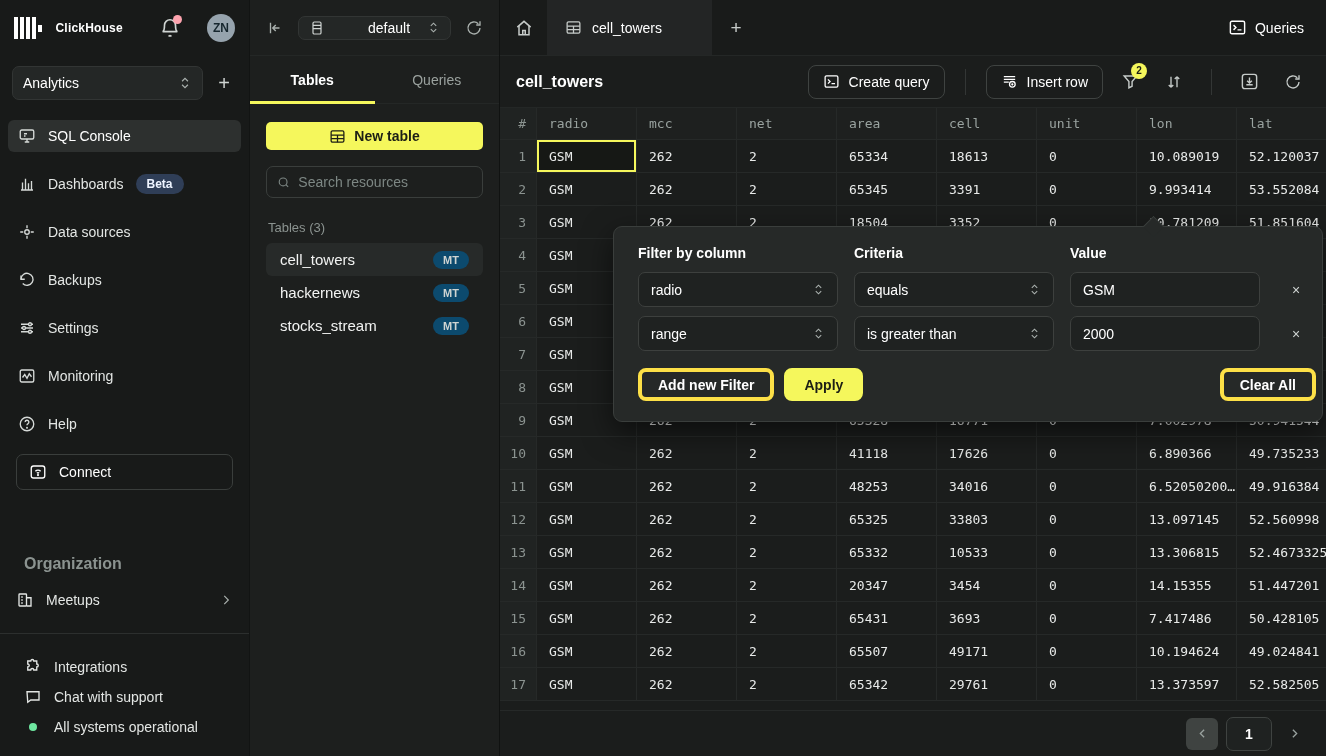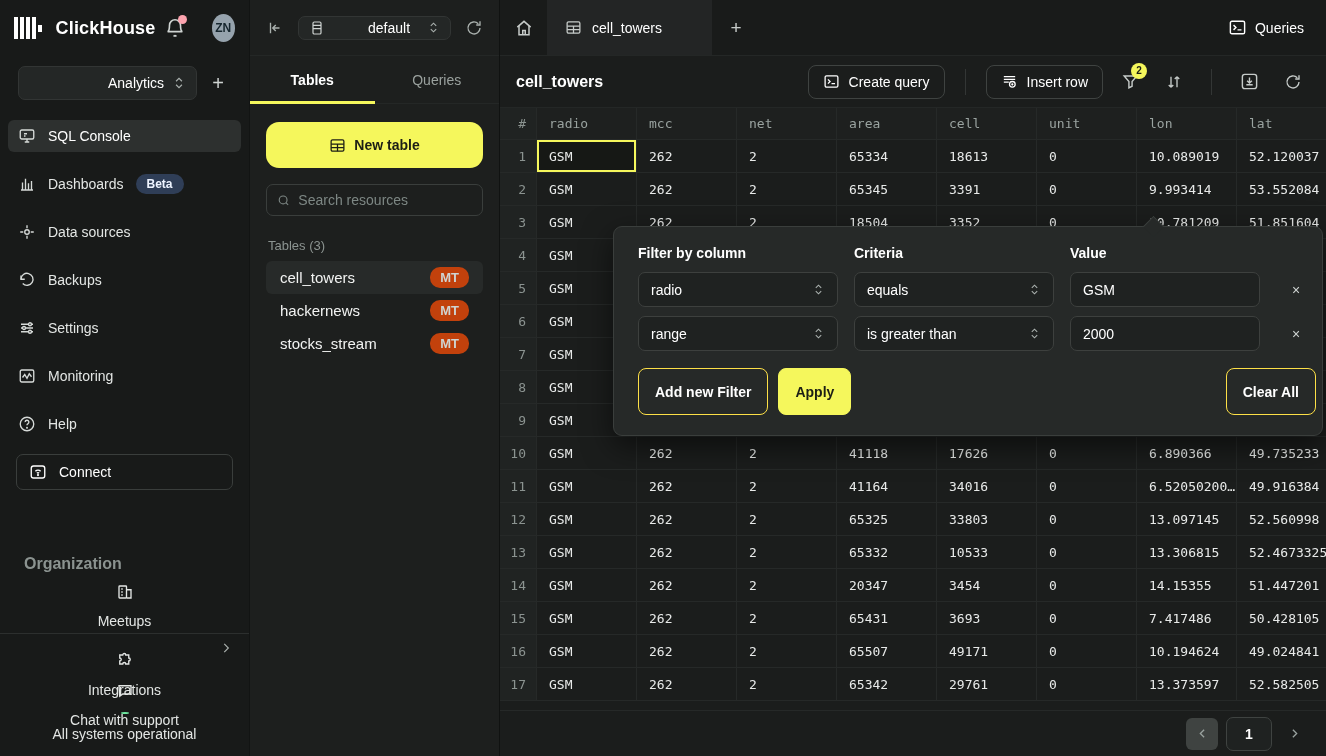--- a/index.html
+++ b/index.html
@@ -18,61 +18,61 @@
   *{box-sizing:border-box;margin:0;padding:0;font-family:"Liberation Sans",sans-serif;}
   html,body{background:#000;}
   .app{width:1326px;height:756px;display:flex;overflow:hidden;background:var(--main-bg);color:var(--txt);font-size:14px;}
 
   
   .sidebar{width:250px;min-width:250px;background:var(--sb-bg);display:flex;flex-direction:column;border-right:1px solid #121413;}
   .sb-head{height:56px;display:flex;align-items:center;padding:0 14px;gap:8px;}
   .logo{display:flex;align-items:center;gap:2.5px;margin-right:6px;}
   .logo i{display:block;width:3.5px;height:22px;background:#fff;}
   .logo i.dot{height:7px;align-self:center;}
-  .brand{font-weight:700;font-size:18px;color:#fff;letter-spacing:.2px;flex:1;}
+  .brand{font-weight:700;font-size:12px;color:#fff;letter-spacing:.2px;flex:1;}
   .bell{position:relative;width:22px;height:22px;color:#cfd4d2;}
   .bell .ndot{position:absolute;top:-2px;right:-1px;width:9px;height:9px;border-radius:50%;background:#fda4af;}
   .avatar{width:28px;height:28px;border-radius:50%;background:#96a3ad;color:#16262e;font-weight:700;font-size:12px;display:flex;align-items:center;justify-content:center;margin-left:18px;}
-  .ws-row{display:flex;align-items:center;gap:8px;padding:10px 18px 6px;text-align:right;}
+  .ws-row{display:flex;align-items:center;gap:8px;padding:10px 12px 6px;}
   .ws-select{flex:1;height:34px;background:#242726;border:1px solid #323534;border-radius:7px;display:flex;align-items:center;padding:0 10px;gap:8px;cursor:pointer;}
   .ws-select span{flex:1;color:#fff;}
   .plus-btn{width:26px;height:26px;color:#cfd4d2;font-size:20px;display:flex;align-items:center;justify-content:center;cursor:pointer;}
   .nav{margin-top:14px;padding:0 8px;display:flex;flex-direction:column;gap:16px;}
   .nav-item{height:32px;display:flex;align-items:center;gap:12px;padding:0 10px;border-radius:6px;color:#e3e6e4;cursor:pointer;}
   .nav-item.active{background:#2d302f;color:#fff;}
   .nav-item .ic{width:18px;height:18px;color:#d6dad8;flex:none;}
   .badge-beta{background:#2f3e57;color:#eef4ff;font-size:12px;font-weight:700;padding:3px 11px;border-radius:11px;}
   .connect-wrap{padding:14px 16px 0;}
   .connect-btn{height:36px;border:1px solid #3a3e3c;border-radius:7px;display:flex;align-items:center;gap:12px;padding:0 12px;cursor:pointer;color:#fff;}
   .sb-spacer{flex:1;}
   .org-label{color:var(--muted);font-size:16px;font-weight:700;padding:0 24px;margin-bottom:10px;}
   .sb-bottom{padding-bottom:14px;}
   .sb-divider{border-top:1px solid #2c2f2e;margin:16px 0 18px;}
-  .foot-item{height:30px;display:flex;align-items:center;gap:12px;padding:0 24px;color:#e3e6e4;cursor:pointer;flex-direction:column;}
+  .foot-item{height:30px;display:flex;align-items:center;gap:12px;padding:0 24px;color:#e3e6e4;cursor:pointer;}
   .status-dot{width:8px;height:8px;border-radius:50%;background:#6ee7a0;margin:0 5px;}
   .chev-right{margin-left:auto;color:#aab1ae;}
 
   
   .explorer{width:250px;min-width:250px;background:var(--ex-bg);display:flex;flex-direction:column;border-right:1px solid #101211;}
   .ex-top{height:56px;display:flex;align-items:center;padding:0 14px;gap:12px;border-bottom:1px solid #242726;}
   .icon-btn{color:#aab1ae;width:22px;height:22px;display:flex;align-items:center;justify-content:center;cursor:pointer;}
   .db-select{flex:1;height:24px;background:#242726;border:1px solid #323534;border-radius:7px;display:flex;align-items:center;gap:8px;padding:0 10px;cursor:pointer;}
   .db-select span{flex:1;color:#fff;}
   .ex-tabs{height:48px;display:flex;border-bottom:1px solid #242726;}
   .ex-tab{flex:1;display:flex;align-items:center;justify-content:center;color:#9aa19e;font-size:14px;cursor:pointer;position:relative;}
   .ex-tab.active{color:#fff;font-weight:700;}
   .ex-tab.active::after{content:"";position:absolute;left:0;right:0;bottom:-1px;height:3px;background:var(--yellow);}
-  .new-table{margin:18px 16px 0;height:46px;background:var(--yellow);border-radius:13px;display:flex;align-items:center;justify-content:center;gap:8px;color:#1c1e15;font-weight:600;cursor:pointer;}
+  .new-table{margin:18px 16px 0;height:28px;background:var(--yellow);border-radius:5px;display:flex;align-items:center;justify-content:center;gap:8px;color:#1c1e15;font-weight:600;cursor:pointer;}
   .search-box{margin:16px 16px 0;height:32px;border:1px solid #3a3e3c;border-radius:7px;display:flex;align-items:center;gap:8px;padding:0 10px;color:#7d8784;}
   .search-box input{background:transparent;border:none;outline:none;color:#cfd4d2;width:100%;font-size:14px;}
   .search-box input::placeholder{color:#7d8784;}
   .ex-section{color:var(--muted);font-size:13px;padding:22px 18px 8px;}
   .tbl-item{height:33px;margin:0 16px;display:flex;align-items:center;gap:8px;padding:0 14px;border-radius:6px;color:#f2f3f2;font-size:15px;cursor:pointer;}
   .tbl-item.active{background:#272a29;}
-  .mt-badge{margin-left:auto;background:#c2410c;color:#cfd4d2;font-size:13px;font-weight:700;padding:3px 10px;border-radius:10px;}
+  .mt-badge{margin-left:auto;background:#0c4a6e;color:#cfd4d2;font-size:11px;font-weight:700;padding:3px 10px;border-radius:10px;}
 
   
   .main{flex:1;display:flex;flex-direction:column;position:relative;overflow:hidden;background:var(--main-bg);}
   .tabstrip{height:56px;background:var(--strip-bg);display:flex;align-items:stretch;border-bottom:1px solid #242726;}
   .home-slot{width:47px;display:flex;align-items:center;justify-content:center;color:#c6cbc9;cursor:pointer;}
   .doc-tab{width:165px;background:var(--tab-active);display:flex;align-items:center;gap:10px;padding:0 18px;color:#fff;cursor:pointer;}
   .tab-plus{width:48px;display:flex;align-items:center;justify-content:center;color:#c6cbc9;font-size:19px;cursor:pointer;}
   .strip-right{margin-left:auto;display:flex;align-items:center;padding:0 22px;gap:8px;color:#fff;cursor:pointer;}
   .titlebar{height:52px;display:flex;align-items:center;padding:0 16px;border-bottom:1px solid #242726;gap:10px;}
   .page-title{font-weight:700;font-size:16px;color:#fff;flex:1;}
@@ -93,21 +93,21 @@
   
   .popup{position:absolute;top:118px;left:113px;right:3px;background:#262928;border:1px solid #3a3e3c;border-radius:9px;box-shadow:0 10px 30px rgba(0,0,0,.55);padding:18px 24px 20px;z-index:10;}
   .popup .caret{position:absolute;top:-8px;left:532px;width:15px;height:15px;background:#262928;border-left:1px solid #3a3e3c;border-top:1px solid #3a3e3c;transform:rotate(45deg);}
   .pop-grid{display:grid;grid-template-columns:200px 200px 190px 40px;column-gap:16px;row-gap:9px;align-items:center;}
   .pop-label{font-weight:700;color:#fff;font-size:14px;margin-bottom:2px;}
   .pop-select,.pop-input{height:35px;background:#1f2221;border:1px solid #3d403e;border-radius:7px;display:flex;align-items:center;padding:0 12px;color:#fff;cursor:pointer;}
   .pop-select span{flex:1;}
   .pop-input input{background:transparent;border:none;outline:none;color:#fff;width:100%;font-size:14px;}
   .pop-x{color:#cfd4d2;font-size:14px;text-align:center;cursor:pointer;}
   .pop-actions{grid-column:1 / span 4;display:flex;align-items:center;gap:10px;margin-top:8px;}
-  .pop-btn{height:47px;border:1px solid #fde047;border-radius:8px;padding:0 16px;background:transparent;color:#fff;font-weight:600;font-size:14px;cursor:pointer;}
+  .pop-btn{height:33px;border:4px solid #fde047;border-radius:8px;padding:0 16px;background:transparent;color:#fff;font-weight:600;font-size:14px;cursor:pointer;}
   .pop-btn.apply{background:var(--yellow);border-color:var(--yellow);color:#1c1e15;}
   .pop-btn.clear{margin-left:auto;}
 
   
   .bottombar{height:46px;border-top:1px solid #262928;display:flex;align-items:center;justify-content:flex-end;gap:8px;padding:0 18px;background:var(--main-bg);}
   .pg-prev{width:32px;height:32px;border-radius:6px;background:#3f4341;color:#9aa3a0;display:flex;align-items:center;justify-content:center;cursor:pointer;}
   .pg-page{width:46px;height:34px;border-radius:7px;border:1px solid #3f4341;background:#1f2221;color:#fff;font-weight:600;display:flex;align-items:center;justify-content:center;cursor:pointer;}
   .pg-next{width:28px;height:32px;color:#9aa3a0;display:flex;align-items:center;justify-content:center;cursor:pointer;}
   svg{display:block;}
 </style>
@@ -525,21 +525,21 @@
             <div class="cell">17626</div>
             <div class="cell">0</div>
             <div class="cell">6.890366</div>
             <div class="cell">49.735233</div>
           </div>
           <div class="trow">
             <div class="cell num">11</div>
             <div class="cell">GSM</div>
             <div class="cell">262</div>
             <div class="cell">2</div>
-            <div class="cell">41164</div>
+            <div class="cell">48253</div>
             <div class="cell">34016</div>
             <div class="cell">0</div>
             <div class="cell">6.52050200…</div>
             <div class="cell">49.916384</div>
           </div>
           <div class="trow">
             <div class="cell num">12</div>
             <div class="cell">GSM</div>
             <div class="cell">262</div>
             <div class="cell">2</div>

